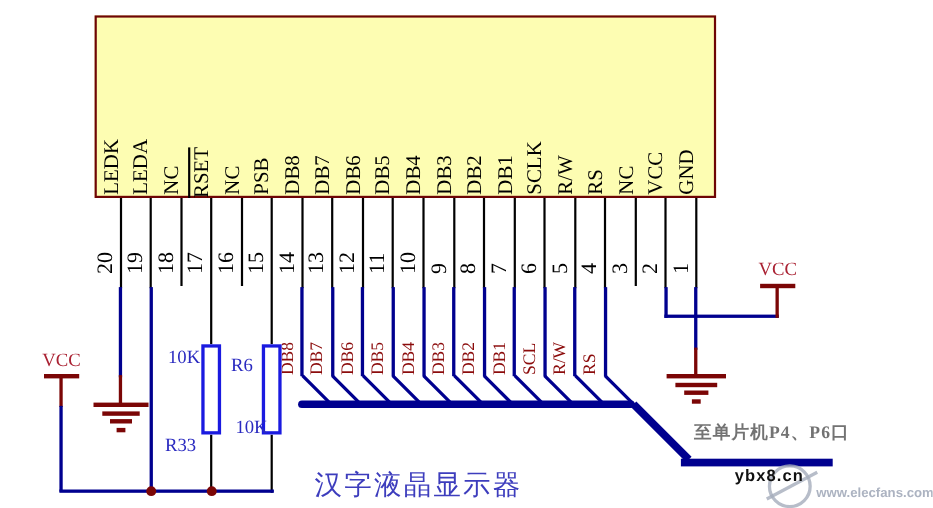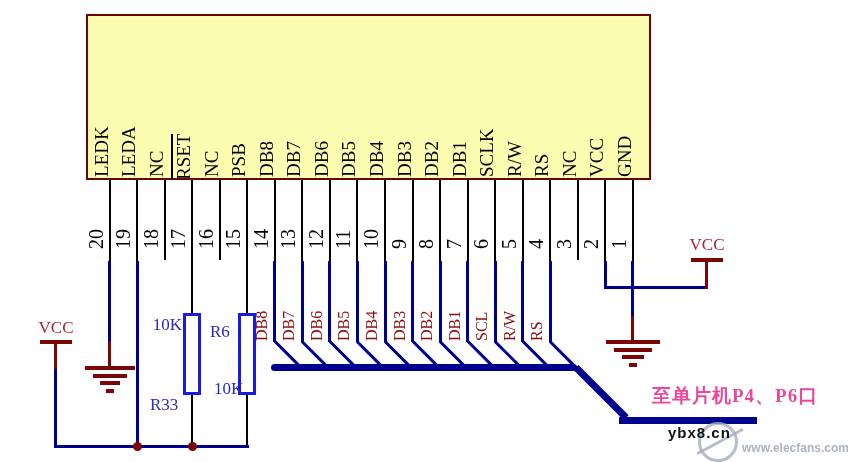--- a/index.html
+++ b/index.html
@@ -15,21 +15,21 @@
   .module-box{position:absolute;left:86px;top:14px;width:565px;height:166px;
               background:#fdfdb2;border:2px solid #6e0505;box-sizing:border-box;}
   .vcc-text{position:absolute;font-size:17px;color:#aa2233;width:56px;text-align:center;
             font-family:"Liberation Serif", serif;}
   .res-rect{position:absolute;width:18px;height:82px;border:3px solid #1a1ae0;
             background:#fff;box-sizing:border-box;}
   .res-text{position:absolute;font-size:17px;color:#2a2ac0;font-family:"Liberation Serif", serif;}
   .dot{position:absolute;width:9px;height:9px;border-radius:50%;background:#7b0606;}
   .caption-display{position:absolute;left:286px;top:424px;font-size:25px;color:#3d3dbd;
                    letter-spacing:2px;font-family:"Liberation Serif", serif;}
-  .caption-dest{position:absolute;left:652px;top:383px;font-size:19px;color:#ec4899;
+  .caption-dest{position:absolute;left:631px;top:383px;font-size:16px;color:#737373;
                 font-weight:600;letter-spacing:1px;font-family:"Liberation Serif", serif;}
   .site-mark{position:absolute;left:668px;top:424px;font-size:15px;font-weight:bold;color:#111;
              letter-spacing:1px;font-family:"Liberation Sans", sans-serif;}
   .wm-circle{position:absolute;left:698px;top:422px;width:40px;height:40px;border-radius:50%;
              border:3px solid rgba(165,172,188,0.8);box-sizing:border-box;}
   .wm-slash{position:absolute;left:694px;top:440px;width:52px;height:3px;
             background:rgba(165,172,188,0.8);transform:rotate(-28deg);}
   .wm-brand{position:absolute;left:738px;top:418px;font-size:20px;font-weight:bold;
             color:rgba(148,156,174,0.95);letter-spacing:2px;font-family:"Liberation Serif", serif;}
   .wm-url{position:absolute;left:742px;top:441px;font-size:12px;font-weight:bold;
@@ -171,19 +171,20 @@
   <div class="wire" style="left:705px;top:261px;width:3px;height:28px;background:#7b0606;"></div>
 
   <div class="res-rect" style="left:183px;top:313px;"></div>
   <div class="res-text" style="left:140px;top:315px;width:42px;text-align:right;">10K</div>
   <div class="res-text" style="left:150px;top:395px;">R33</div>
 
   <div class="res-rect" style="left:238px;top:313px;"></div>
   <div class="res-text" style="left:210px;top:322px;">R6</div>
   <div class="res-text" style="left:214px;top:379px;">10K</div>
 
+  <div class="caption-display">汉字液晶显示器</div>
   <div class="caption-dest">至单片机P4、P6口</div>
 
   <div class="wm-circle"></div>
   <div class="wm-slash"></div>
   <div class="site-mark">ybx8.cn</div>
   <div class="wm-url">www.elecfans.com</div>
 </div>
 
 </body></html>

